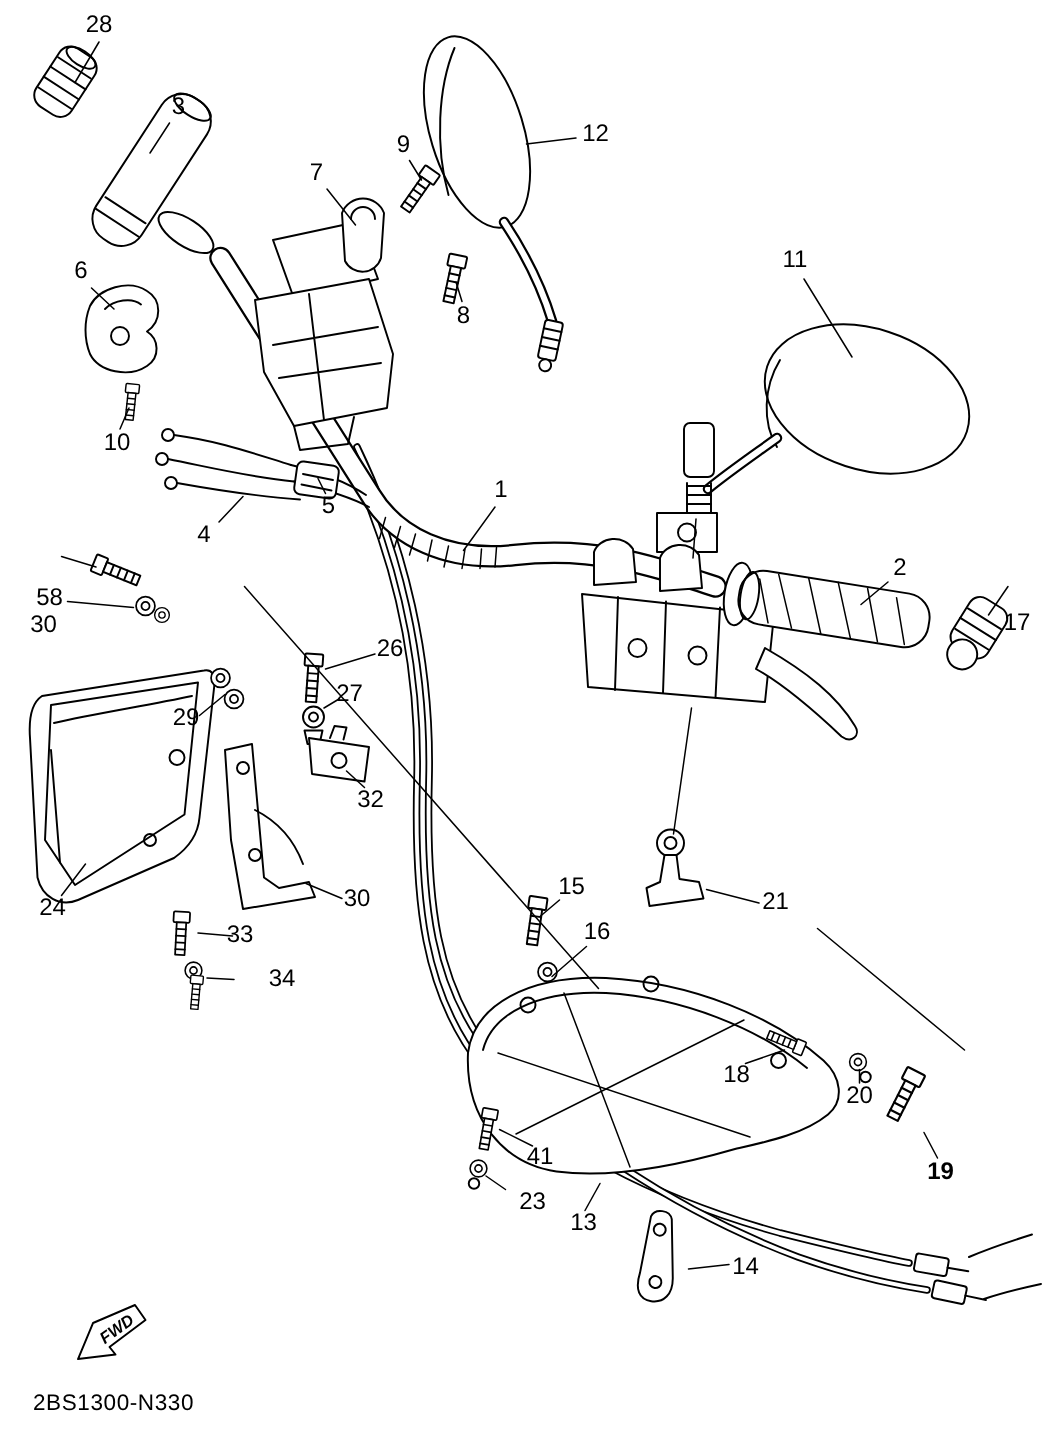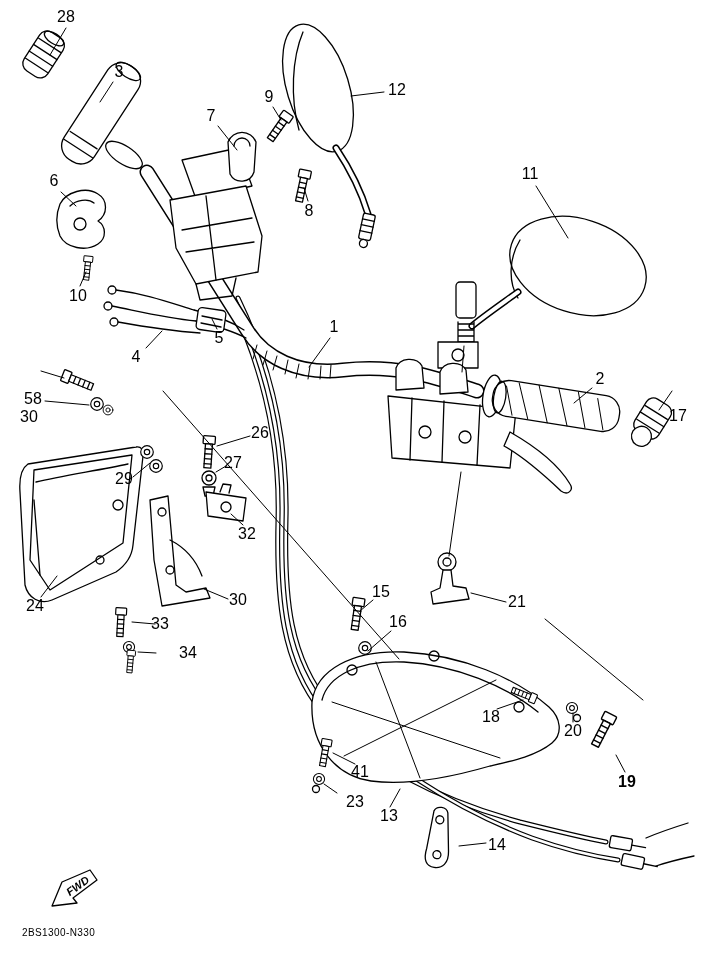--- a/index.html
+++ b/index.html
@@ -10,21 +10,21 @@
   }
   .stage svg { position:absolute; left:0; top:0; }
   .callout-layer { position:absolute; left:0; top:0; width:603px; height:957px; pointer-events:none; }
   .callout {
     position:absolute; transform:translate(-50%,-50%);
     font-size:16px; line-height:1; color:#000;
     font-family:"Liberation Sans", sans-serif;
   }
   .part-code {
     position:absolute; left:22px; top:927px;
-    font-size:10px; letter-spacing:0.4px; color:#000;
+    font-size:15px; letter-spacing:0.4px; color:#000;
     font-family:"Liberation Sans", sans-serif;
   }
 </style>
 </head>
 <body>
 
 <div class="stage">
 
   <svg width="701" height="957" viewBox="0 0 701 957" stroke="#000" fill="none" stroke-width="1.3" stroke-linecap="round" stroke-linejoin="round">
 

